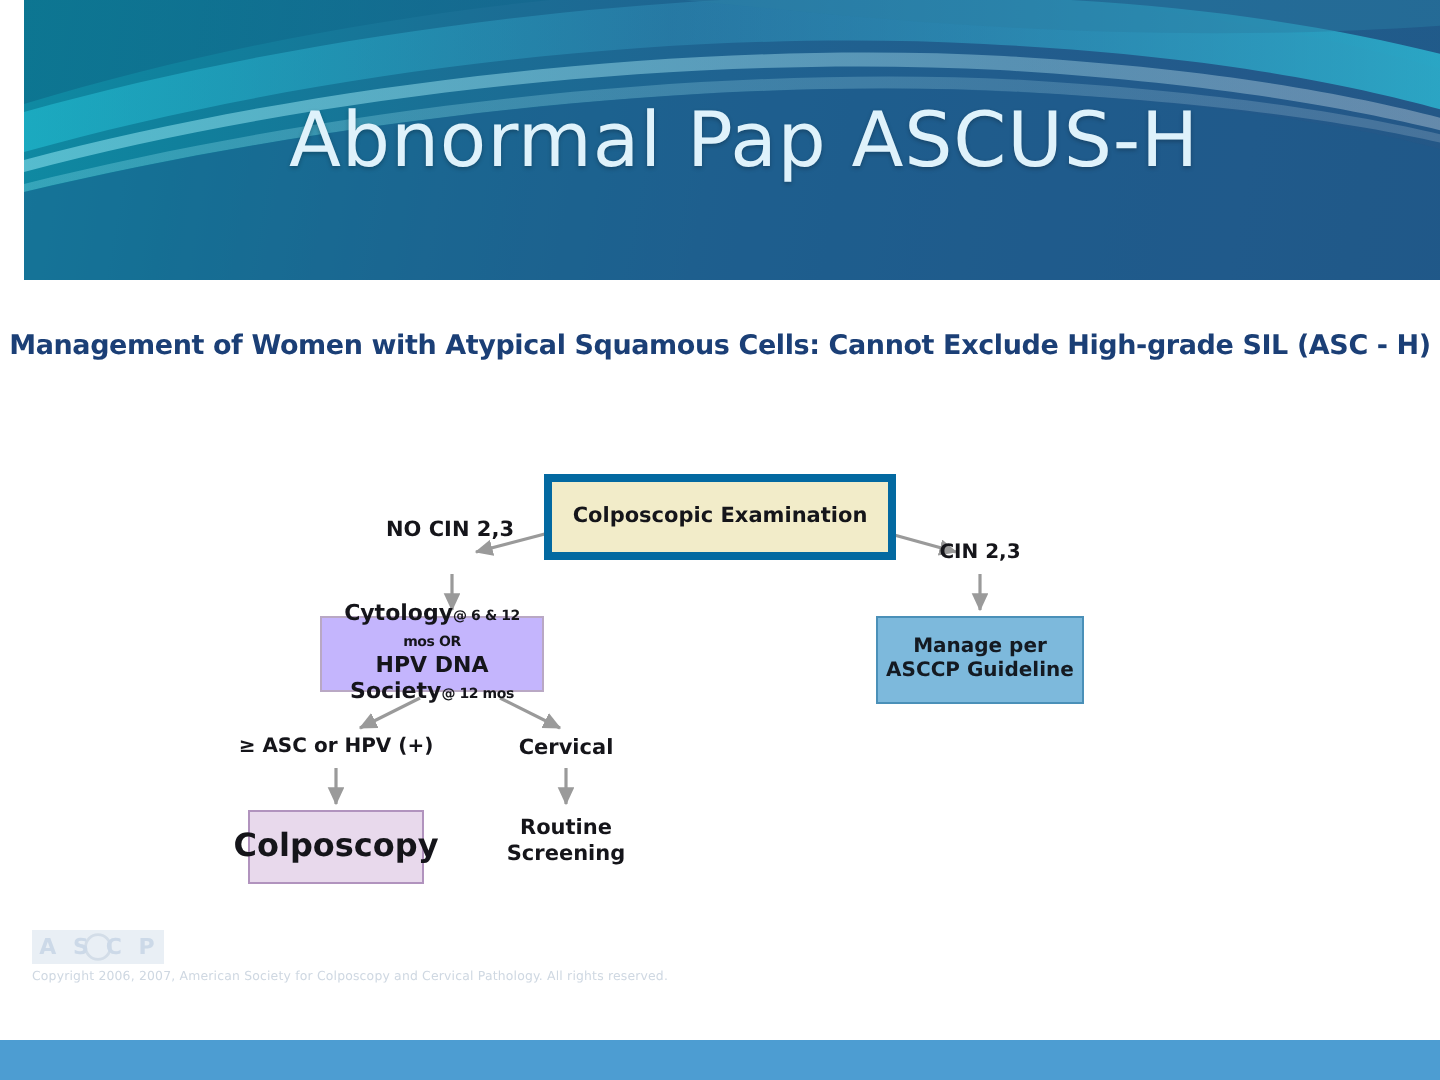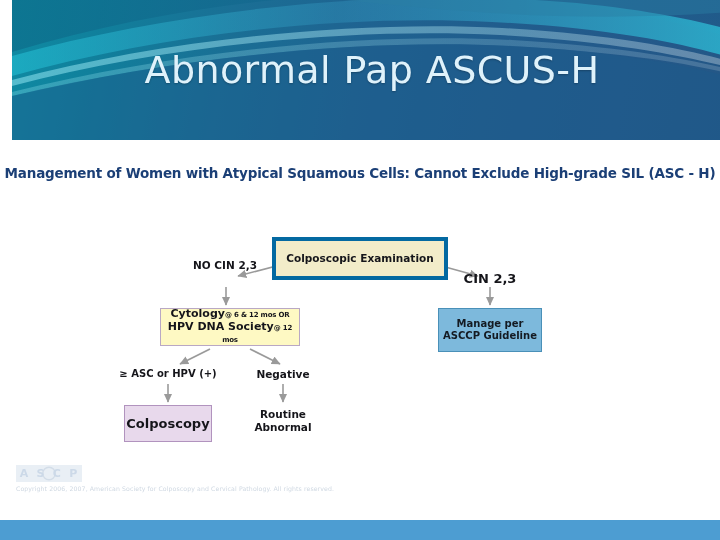--- a/index.html
+++ b/index.html
@@ -99,22 +99,22 @@
     left: 272px; top: 67px;
     width: 176px; height: 43px;
     background: #f2ecc9;
     border: 4px solid #0369a1;
     font-size: 10.5px;
     font-weight: 700;
     margin-top: 30px;
   }
   #box-cytology {
     left: 160px; top: 168px;
-    width: 140px; height: 38px;
-    background: #fef9c3;
+    width: 112px; height: 38px;
+    background: #c4b5fd;
     border: 1px solid #b9a8c4;
     font-size: 11px;
     font-weight: 700;
     padding: 0 3px;
   }
   #box-cytology .sub {
     font-size: 7px;
     font-weight: 600;
     letter-spacing: -0.2px;
   }
@@ -125,36 +125,36 @@
     border: 1px solid #4a90b8;
     font-size: 10px;
     font-weight: 700;
     color: #141a22;
   }
   #box-colposcopy {
     left: 124px; top: 265px;
     width: 88px; height: 37px;
     background: #e8d9ec;
     border: 1px solid #b193be;
-    font-size: 13px;
+    font-size: 16px;
     font-weight: 700;
   }
 
   
   .label {
     position: absolute;
     font-family: "DejaVu Sans", sans-serif;
     font-weight: 700;
     color: #15151a;
     white-space: nowrap;
     text-align: center;
     line-height: 1.2;
   }
   #label-nocin  { left: 170px; top: 119px; width: 110px; font-size: 10.5px; }
-  #label-cin    { left: 440px; top: 131px; width: 100px; font-size: 13px; }
+  #label-cin    { left: 440px; top: 131px; width: 100px; font-size: 10px; }
   #label-asc    { left: 108px; top: 228px; width: 120px; font-size: 10px; }
   #label-neg    { left: 228px; top: 228px; width: 110px; font-size: 10.5px; }
   #label-routine{ left: 228px; top: 268px; width: 110px; font-size: 10.5px; }
 
   
   #arrows {
     position: absolute;
     left: 0; top: 0;
     width: 720px; height: 365px;
     pointer-events: none;
@@ -285,29 +285,29 @@
         <span>HPV DNA Society</span><span class="sub">@ 12 mos</span>
       </div>
     </div>
 
     <div class="box" id="box-manage">
       <span>Manage per</span>
       <span>ASCCP Guideline</span>
     </div>
 
     <div class="label" id="label-asc">≥ ASC or HPV (+)</div>
-    <div class="label" id="label-neg">Negative</div>
+    <div class="label" id="label-neg">Cervical</div>
 
     <div class="box" id="box-colposcopy">
       <span>Colposcopy</span>
     </div>
 
     <div class="label" id="label-routine">
       <span>Routine</span><br>
-      <span>Abnormal</span>
+      <span>Screening</span>
     </div>
 
   </div>
 
   <div id="footer">
     <div id="ascp-logo">
       <svg width="66" height="17" viewBox="0 0 66 17">
         <rect x="0" y="0" width="66" height="17" fill="#e9eff5"></rect>
         <circle cx="33" cy="8.5" r="6.2" fill="none" stroke="#d3dde8" stroke-width="1.4"></circle>
       </svg>

